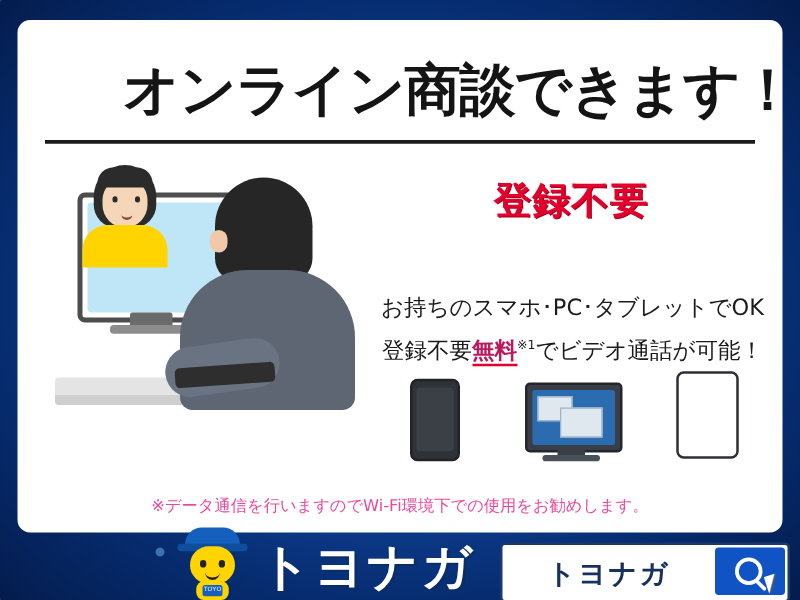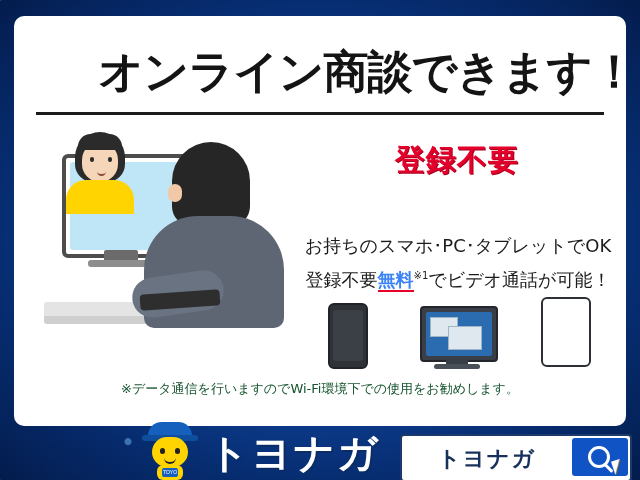--- a/index.html
+++ b/index.html
@@ -91,21 +91,21 @@
   .line3{
     position:absolute;left:272px;top:218px;width:344px;text-align:center;
     font-size:18px;color:#1b1b1b;font-family:"DejaVu Sans","Liberation Sans",sans-serif;
     white-space:nowrap;
   }
   .line4{
     position:absolute;left:272px;top:252px;width:344px;text-align:center;
     font-size:18px;color:#1b1b1b;font-family:"DejaVu Sans","Liberation Sans",sans-serif;
     white-space:nowrap;
   }
-  .line4 .free{color:#3b82f6;font-weight:bold;border-bottom:2px solid #e4002b;}
+  .line4 .free{color:#be185d;font-weight:bold;border-bottom:2px solid #e4002b;}
   .line4 .sup{font-size:10px;vertical-align:super;color:#1b1b1b;}
 
   
   .dev-phone{
     position:absolute;left:314px;top:287px;width:36px;height:62px;
     background:#2f3237;border:2px solid #20232a;border-radius:6px;
   }
   .dev-phone:after{content:"";position:absolute;left:3px;top:5px;right:3px;bottom:6px;background:#3b3f46;border-radius:3px;}
   .dev-pc{
     position:absolute;left:406px;top:290px;width:74px;height:52px;
@@ -121,22 +121,22 @@
     position:absolute;left:527px;top:281px;width:46px;height:66px;
     background:#ffffff;border:2px solid #2c2f35;border-radius:6px;
   }
 
   .note1{
     position:absolute;left:0;top:354px;width:612px;text-align:center;
     font-size:13px;color:#2b2b2b;font-family:"DejaVu Sans","Liberation Sans",sans-serif;
     white-space:nowrap;
   }
   .note2{
-    position:absolute;left:0;top:364px;width:612px;text-align:center;
-    font-size:13px;color:#14532d;font-family:"DejaVu Sans","Liberation Sans",sans-serif;
+    position:absolute;left:0;top:380px;width:612px;text-align:center;
+    font-size:13px;color:#ec4899;font-family:"DejaVu Sans","Liberation Sans",sans-serif;
     white-space:nowrap;
   }
 
   
   .bottom{position:absolute;left:0;top:420px;width:640px;height:60px;}
   .mascot{position:absolute;left:140px;top:2px;width:60px;height:58px;}
   .m-hat{position:absolute;left:8px;top:0px;width:44px;height:16px;background:#1560bd;border-radius:22px 22px 4px 4px;}
   .m-brim{position:absolute;left:2px;top:13px;width:56px;height:6px;background:#0f4e9c;border-radius:4px;}
   .m-head{position:absolute;left:12px;top:15px;width:36px;height:30px;background:#ffd400;border-radius:18px;}
   .m-eyeL{position:absolute;left:20px;top:26px;width:5px;height:6px;background:#222;border-radius:3px;}

